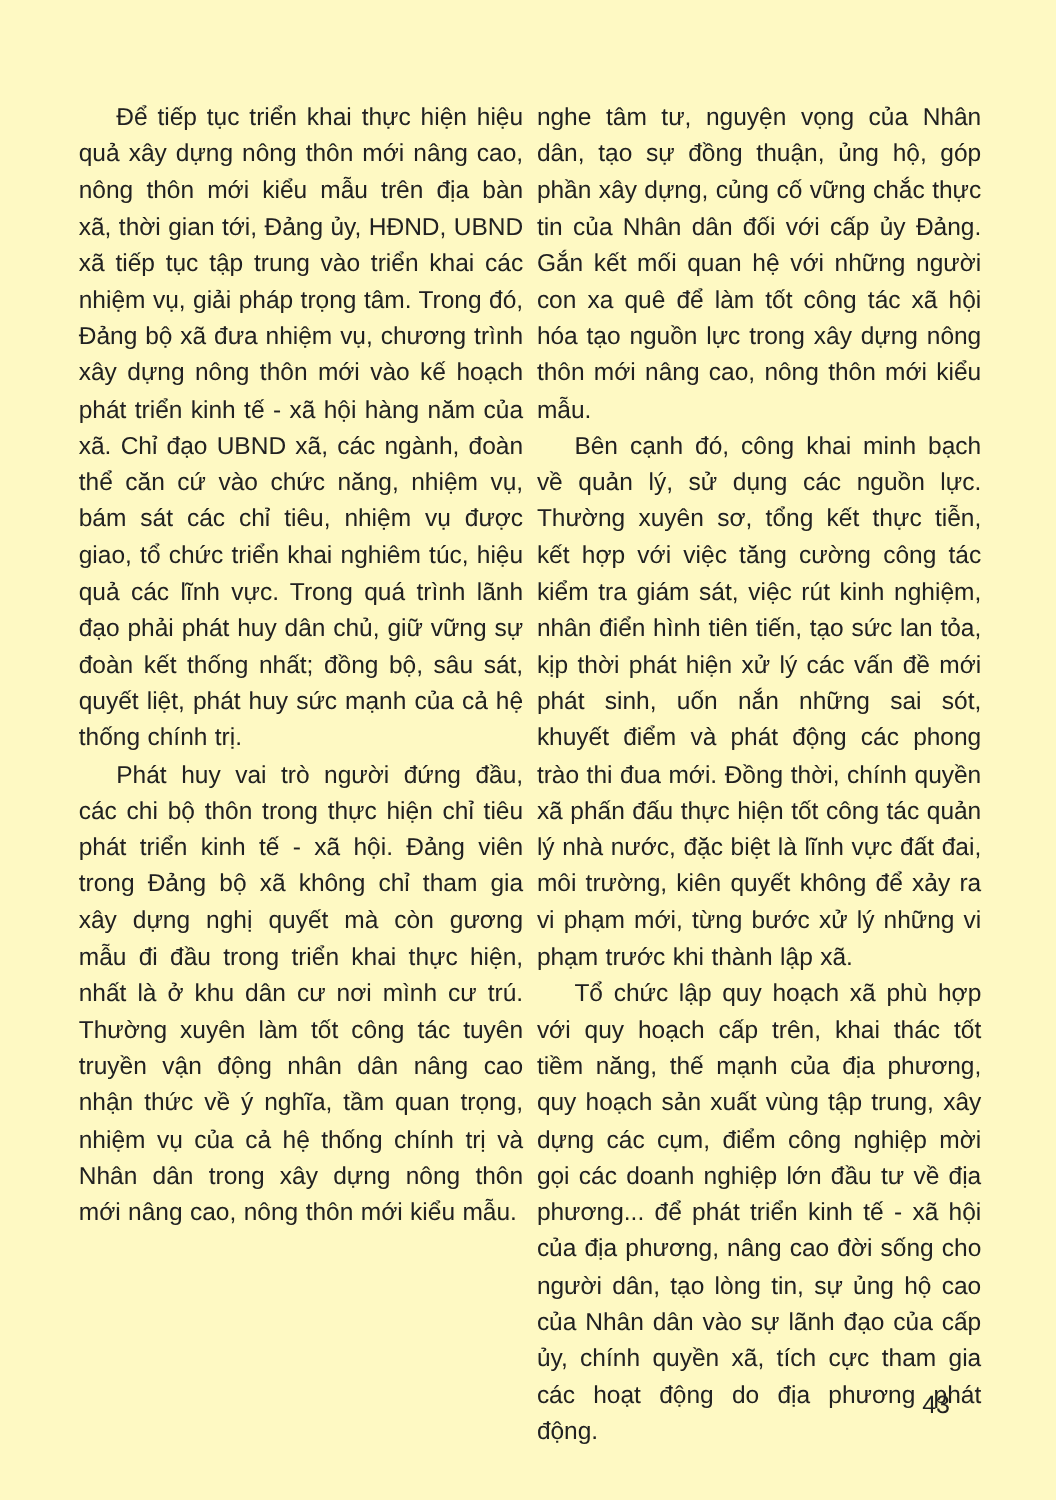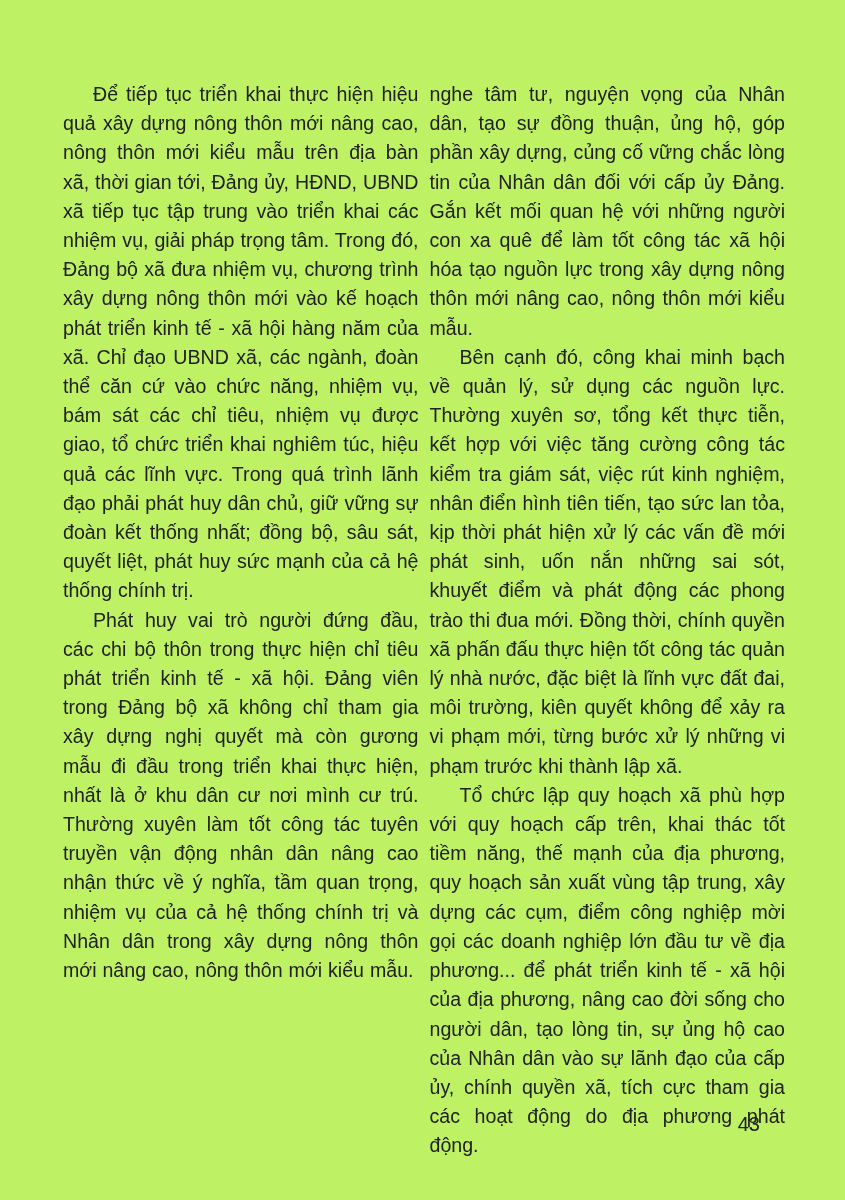--- a/index.html
+++ b/index.html
@@ -4,21 +4,21 @@
 <style>
   html, body {
     margin: 0;
     padding: 0;
     background: #fdfdfd;
   }
   .page {
     position: relative;
     width: 845px;
     height: 1200px;
-    background: #bef264;
+    background: #fef9c3;
     font-family: "Liberation Sans", "DejaVu Sans", sans-serif;
     color: #212121;
     overflow: hidden;
   }
   .columns {
     position: absolute;
     left: 63px;
     top: 80px;
     width: 722px;
     display: flex;
@@ -62,21 +62,21 @@
 </head>
 <body>
 
 <div class="page">
   <div class="columns">
     <div class="column">
         <p class="para indent">Để tiếp tục triển khai thực hiện hiệu quả xây dựng nông thôn mới nâng cao, nông thôn mới kiểu mẫu trên địa bàn xã, thời gian tới, Đảng ủy, HĐND, UBND xã tiếp tục tập trung vào triển khai các nhiệm vụ, giải pháp trọng tâm. Trong đó, Đảng bộ xã đưa nhiệm vụ, chương trình xây dựng nông thôn mới vào kế hoạch phát triển kinh tế - xã hội hàng năm của xã. Chỉ đạo UBND xã, các ngành, đoàn thể căn cứ vào chức năng, nhiệm vụ, bám sát các chỉ tiêu, nhiệm vụ được giao, tổ chức triển khai nghiêm túc, hiệu quả các lĩnh vực. Trong quá trình lãnh đạo phải phát huy dân chủ, giữ vững sự đoàn kết thống nhất; đồng bộ, sâu sát, quyết liệt, phát huy sức mạnh của cả hệ thống chính trị.</p>
         <p class="para indent">Phát huy vai trò người đứng đầu, các chi bộ thôn trong thực hiện chỉ tiêu phát triển kinh tế - xã hội. Đảng viên trong Đảng bộ xã không chỉ tham gia xây dựng nghị quyết mà còn gương mẫu đi đầu trong triển khai thực hiện, nhất là ở khu dân cư nơi mình cư trú. Thường xuyên làm tốt công tác tuyên truyền vận động nhân dân nâng cao nhận thức về ý nghĩa, tầm quan trọng, nhiệm vụ của cả hệ thống chính trị và Nhân dân trong xây dựng nông thôn mới nâng cao, nông thôn mới kiểu mẫu.</p>
       </div>
     <div class="column">
-        <p class="para">nghe tâm tư, nguyện vọng của Nhân dân, tạo sự đồng thuận, ủng hộ, góp phần xây dựng, củng cố vững chắc lòng tin của Nhân dân đối với cấp ủy Đảng. Gắn kết mối quan hệ với những người con xa quê để làm tốt công tác xã hội hóa tạo nguồn lực trong xây dựng nông thôn mới nâng cao, nông thôn mới kiểu mẫu.</p>
+        <p class="para">nghe tâm tư, nguyện vọng của Nhân dân, tạo sự đồng thuận, ủng hộ, góp phần xây dựng, củng cố vững chắc thực tin của Nhân dân đối với cấp ủy Đảng. Gắn kết mối quan hệ với những người con xa quê để làm tốt công tác xã hội hóa tạo nguồn lực trong xây dựng nông thôn mới nâng cao, nông thôn mới kiểu mẫu.</p>
         <p class="para indent">Bên cạnh đó, công khai minh bạch về quản lý, sử dụng các nguồn lực. Thường xuyên sơ, tổng kết thực tiễn, kết hợp với việc tăng cường công tác kiểm tra giám sát, việc rút kinh nghiệm, nhân điển hình tiên tiến, tạo sức lan tỏa, kịp thời phát hiện xử lý các vấn đề mới phát sinh, uốn nắn những sai sót, khuyết điểm và phát động các phong trào thi đua mới. Đồng thời, chính quyền xã phấn đấu thực hiện tốt công tác quản lý nhà nước, đặc biệt là lĩnh vực đất đai, môi trường, kiên quyết không để xảy ra vi phạm mới, từng bước xử lý những vi phạm trước khi thành lập xã.</p>
         <p class="para indent">Tổ chức lập quy hoạch xã phù hợp với quy hoạch cấp trên, khai thác tốt tiềm năng, thế mạnh của địa phương, quy hoạch sản xuất vùng tập trung, xây dựng các cụm, điểm công nghiệp mời gọi các doanh nghiệp lớn đầu tư về địa phương... để phát triển kinh tế - xã hội của địa phương, nâng cao đời sống cho người dân, tạo lòng tin, sự ủng hộ cao của Nhân dân vào sự lãnh đạo của cấp ủy, chính quyền xã, tích cực tham gia các hoạt động do địa phương phát động.</p>
       </div>
   </div>
 
 
   <div class="page-number">43</div>
 </div>
 
 </body></html>

